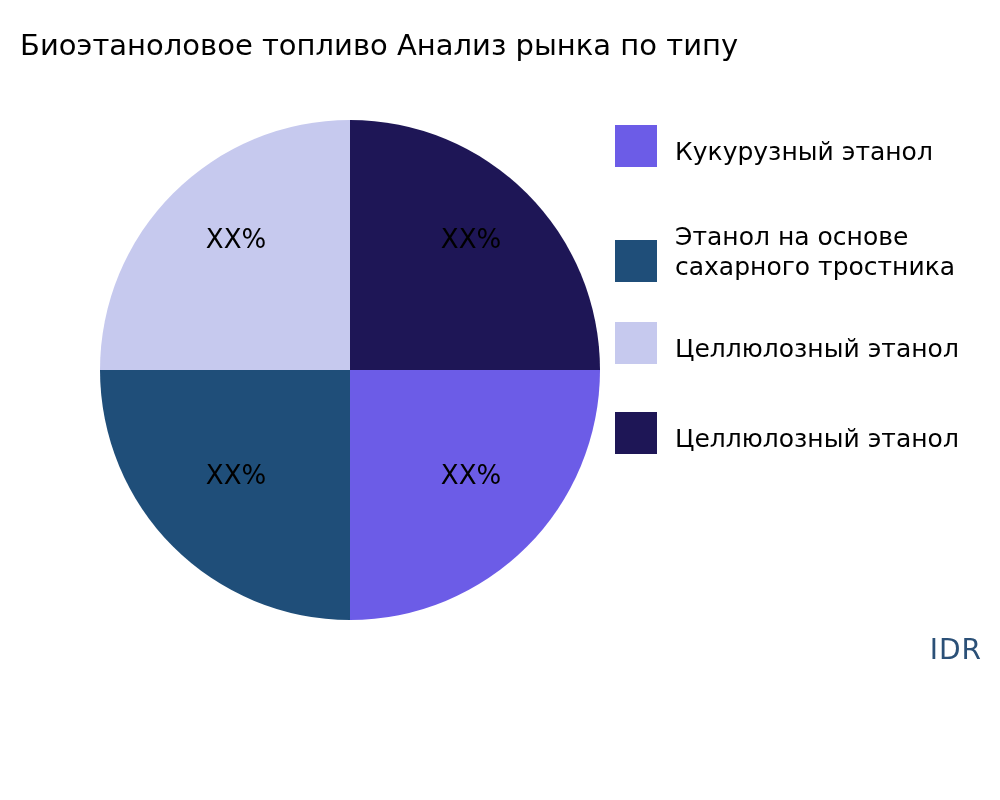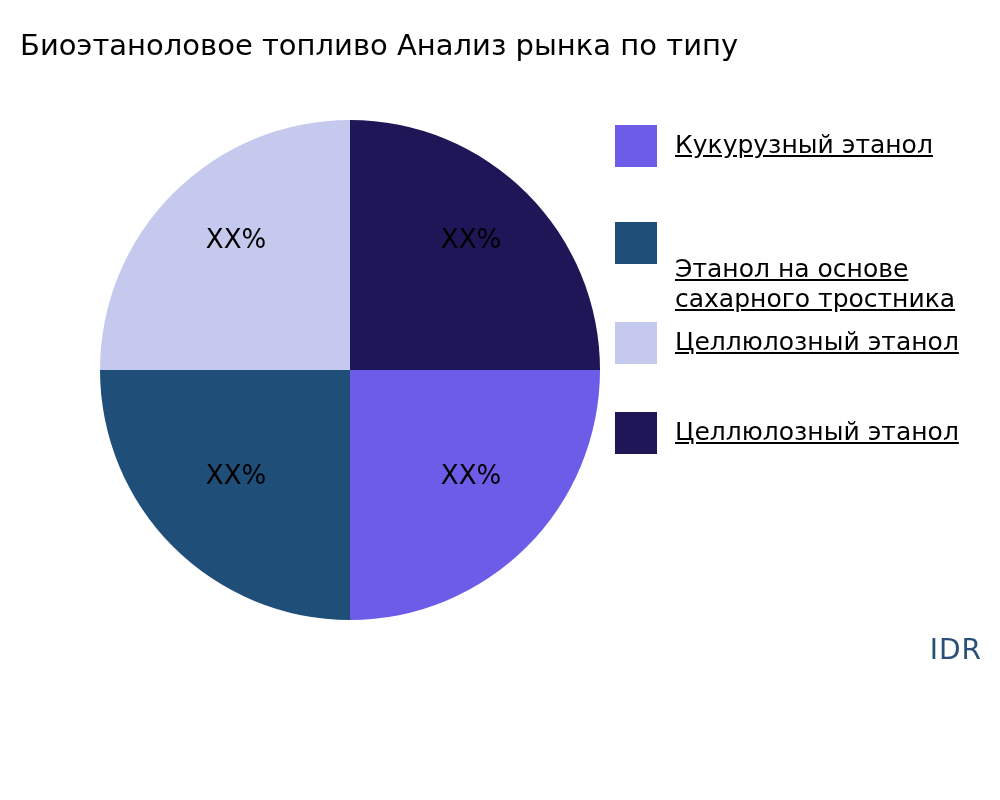--- a/index.html
+++ b/index.html
@@ -61,40 +61,38 @@
     position: absolute;
     left: 615px;
     top: 120px;
     width: 400px;
     height: 350px;
   }
   .legend-item {
     position: absolute;
     left: 0;
     display: flex;
-    align-items: flex-start;
+    align-items: flex-end;
     white-space: nowrap;
-    text-decoration: underline;
   }
   .legend-swatch {
     width: 42px;
     height: 42px;
     flex: 0 0 42px;
     margin-right: 18px;
   }
   .legend-label {
     font-size: 25px;
     line-height: 30px;
     color: #000000;
     white-space: pre;
     padding-top: 5px;
   }
   .legend-item.two-line .legend-label {
     padding-top: 0px;
-    margin-top: 32px;
   }
 
   
   #watermark {
     position: absolute;
     right: 18px;
     bottom: 14px;
     font-size: 28px;
     color: #2b5077;
     letter-spacing: 1px;

